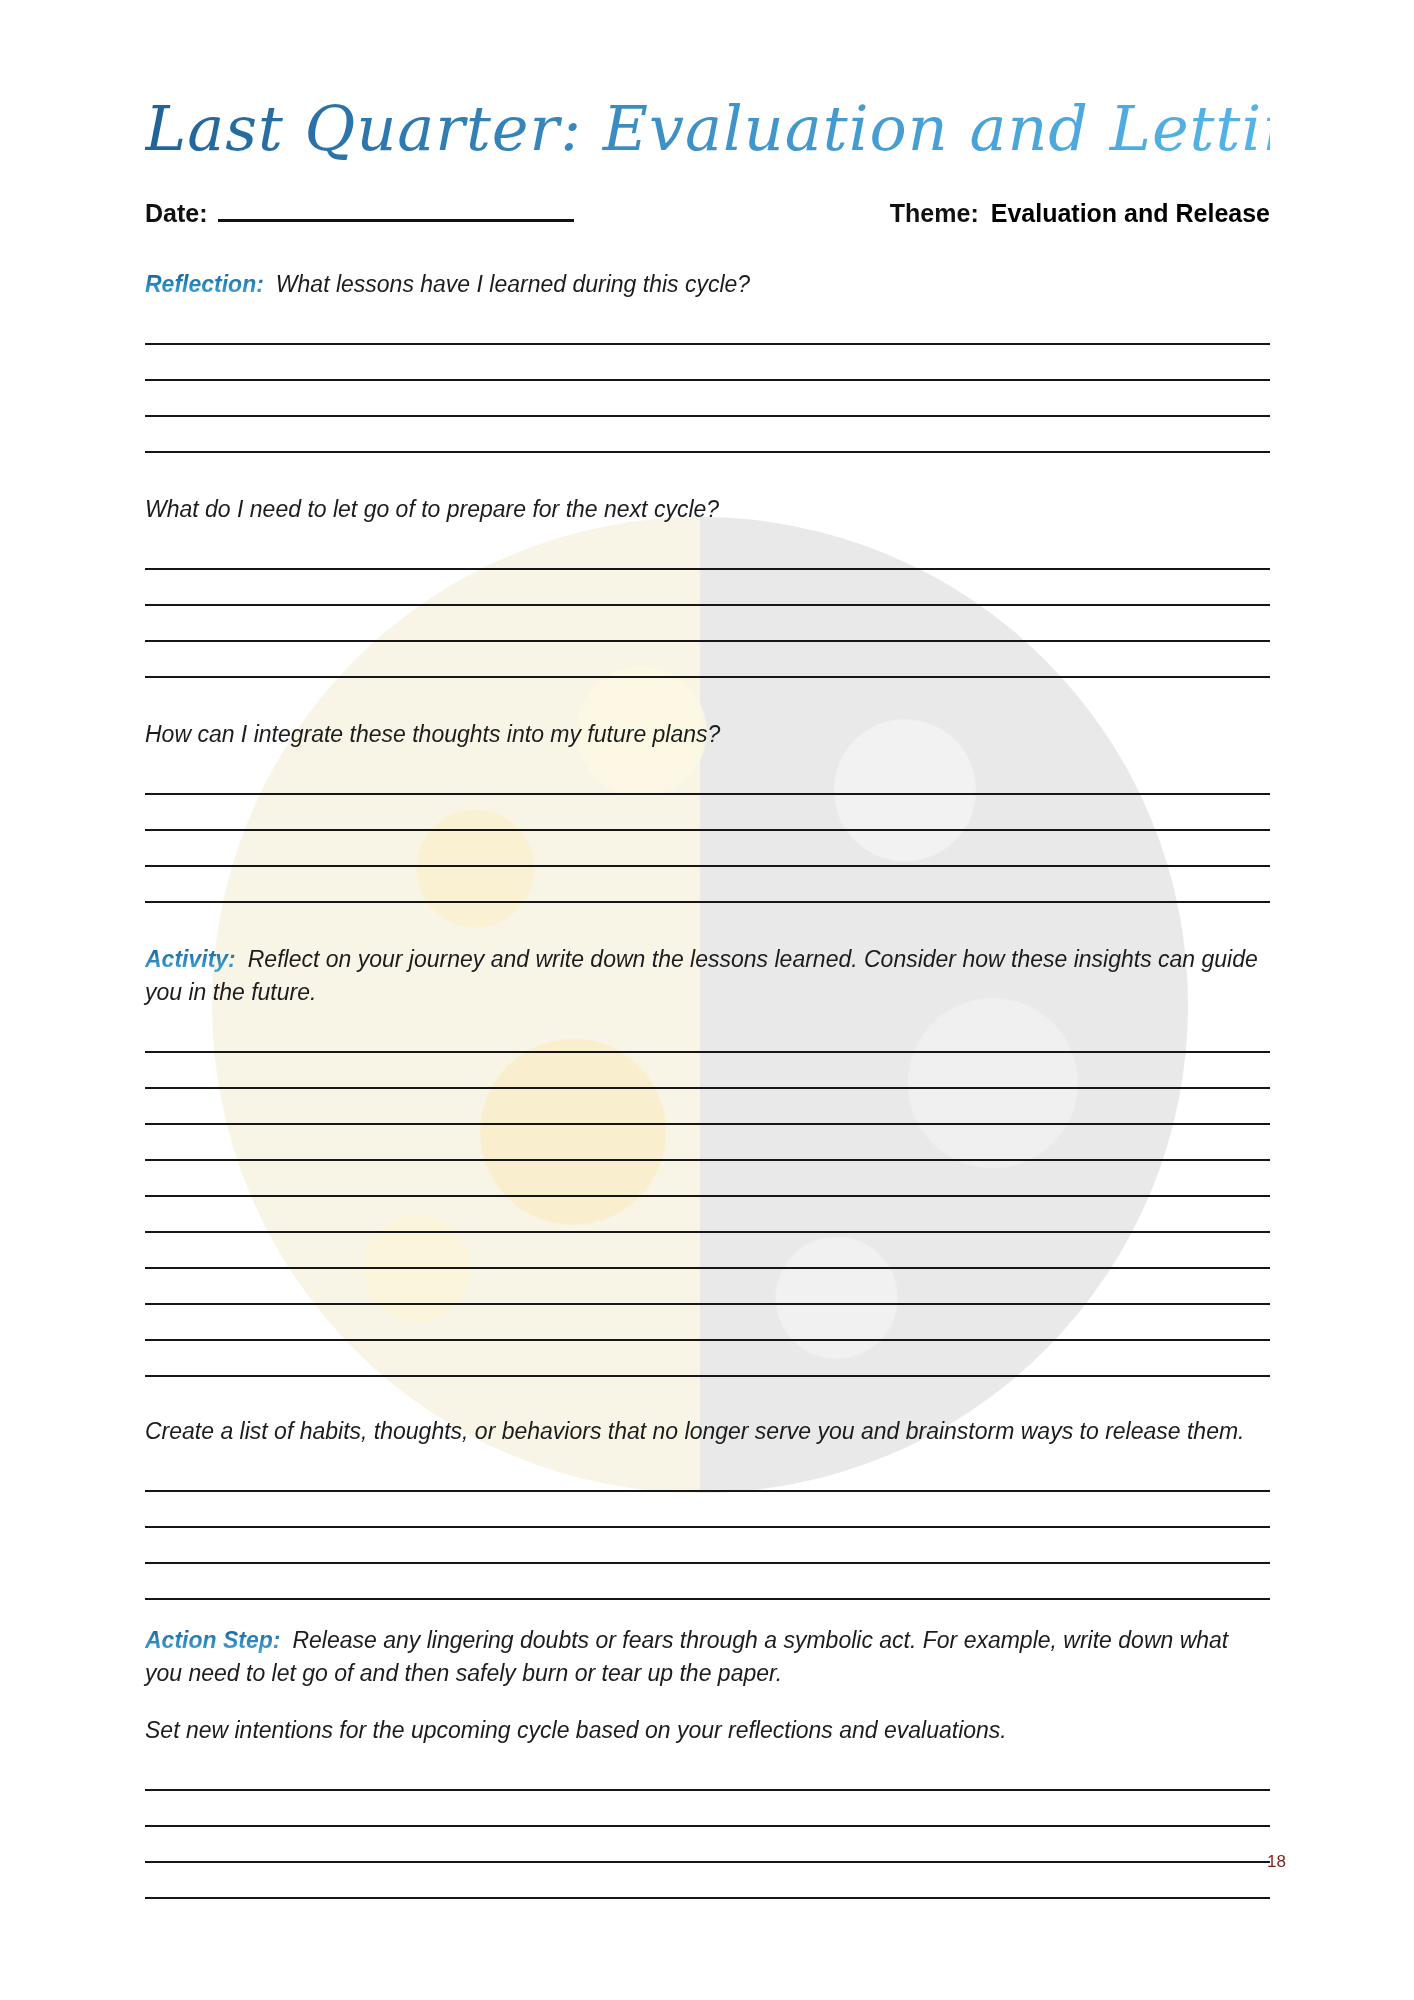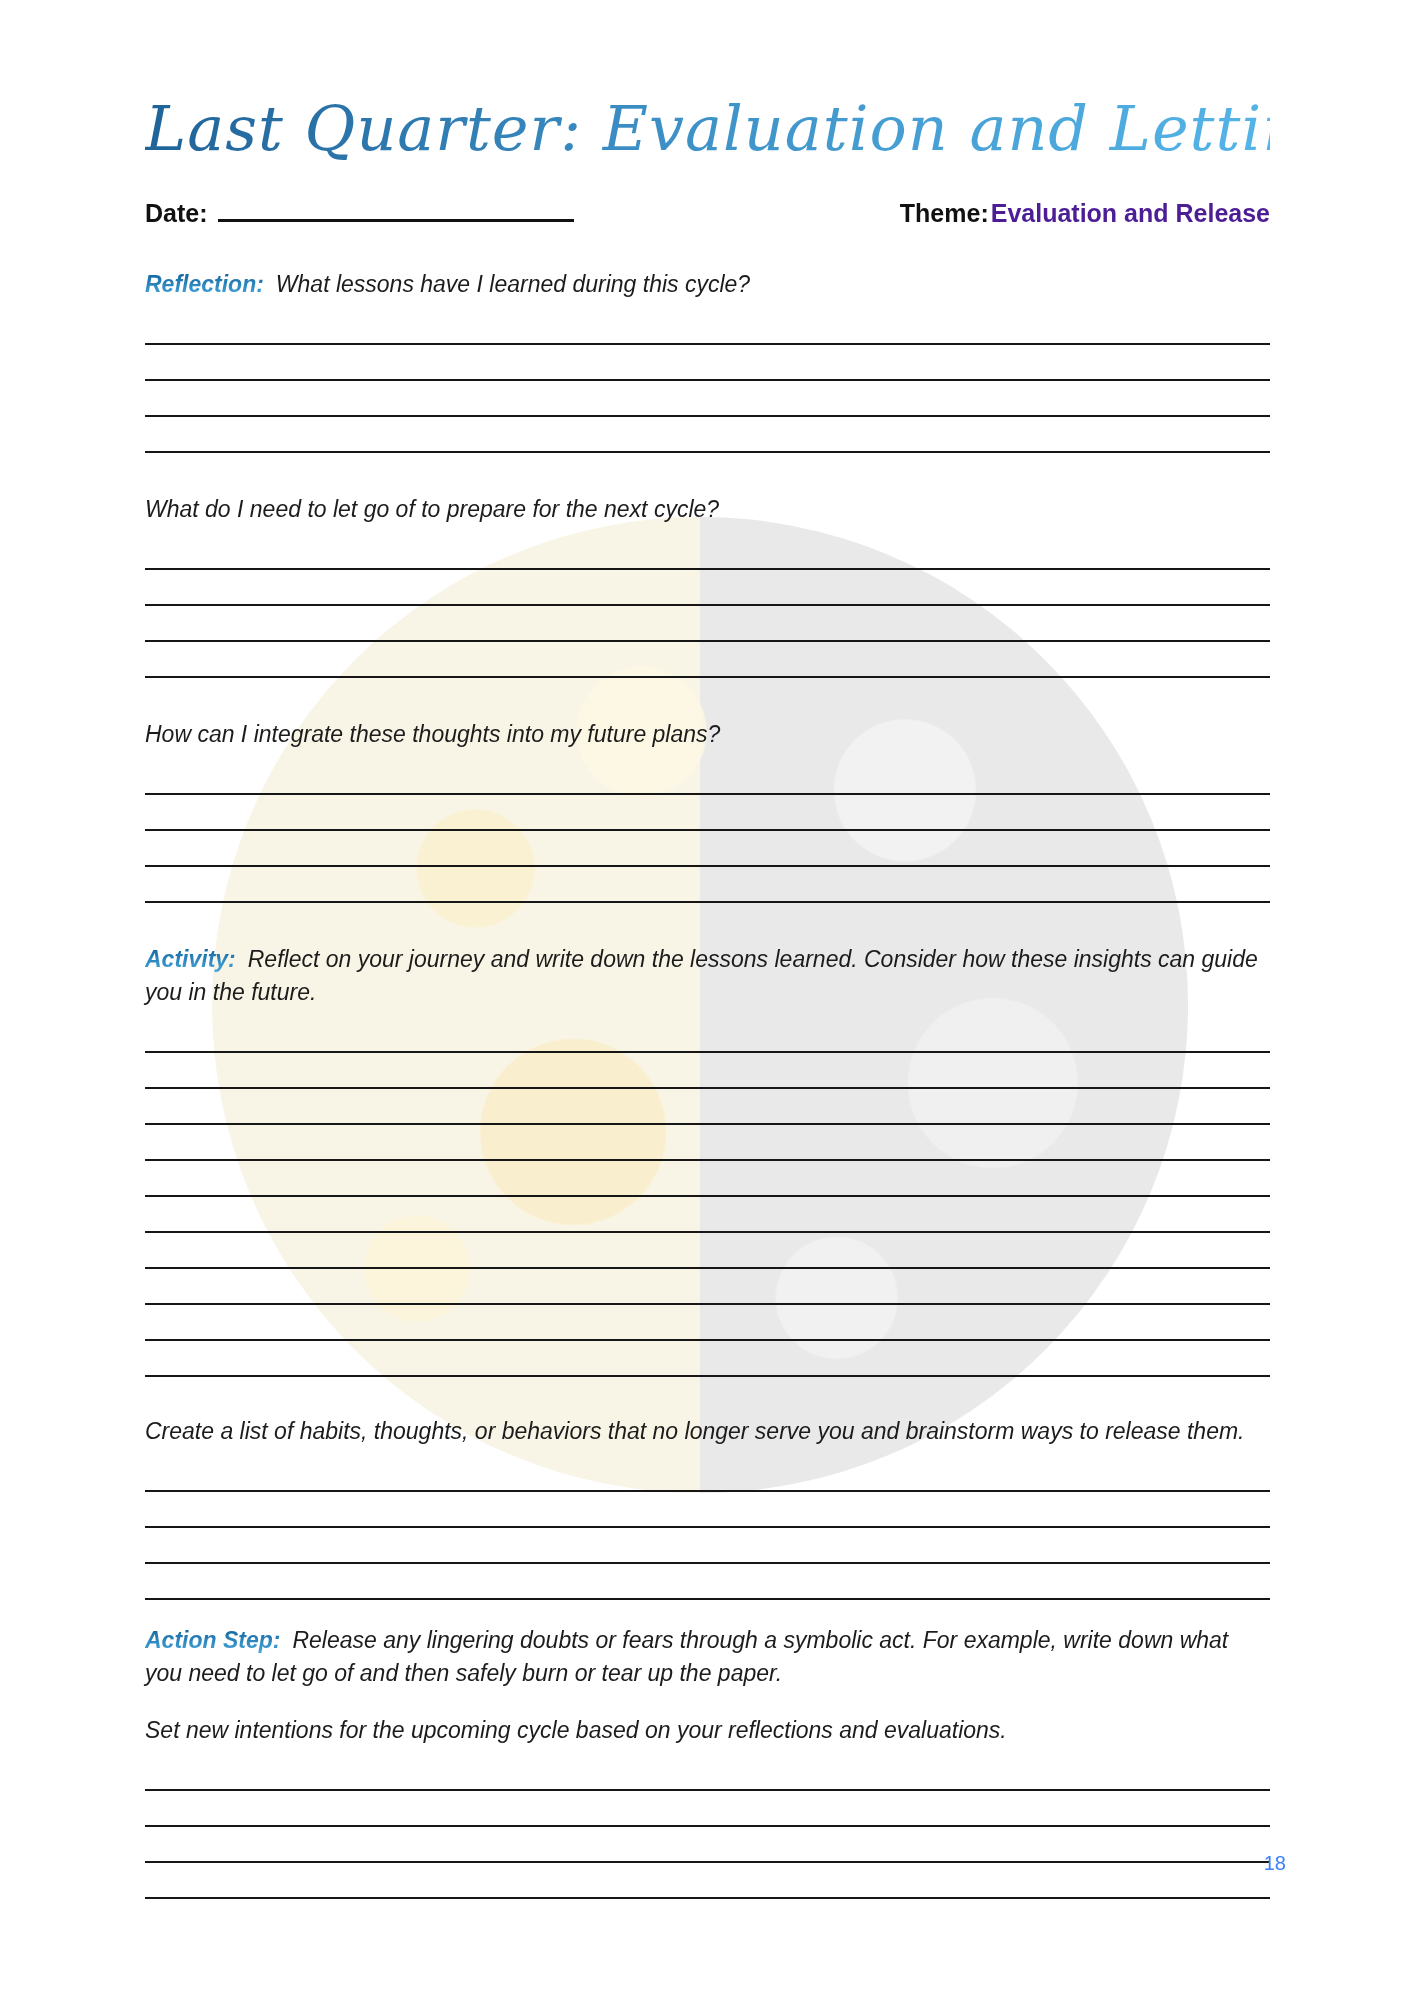--- a/index.html
+++ b/index.html
@@ -51,21 +51,21 @@
     display:flex; justify-content:space-between; align-items:center;
     margin-top:34px;
     font-size:25px; font-weight:bold; color:#111;
   }
   .date-line {
     display:inline-block;
     width:356px; height:18px;
     margin-left:10px;
     border-bottom:3px solid #111;
   }
-  .theme-value { color:#4c1d95; margin-left:2px; }
+  .theme-value { color:#000000; margin-left:12px; }
 
   .sec { margin-top:40px;font-style:italic; }
   .sec-tight { margin-top:38px; }
   .sec-action { margin-top:24px; }
   .sec-follow { margin-top:24px; }
 
   .para {
     margin:0;
     font-size:23px;
     line-height:33px;
@@ -80,21 +80,21 @@
     -webkit-text-fill-color:transparent;
   }
   .rules { margin-top:8px; }
   .rule {
     height:34px;
     border-bottom:2.5px solid #161616;
   }
   .page-number {
     position:absolute;
     top:1852px; right:128px;
-    font-size:20px; color:#3b82f6;
+    font-size:17px; color:#7f1d1d;
     z-index:1;
   }
 </style>
 </head>
 <body>
 
 <div class="page">
 
   <div class="moon"></div>
 

